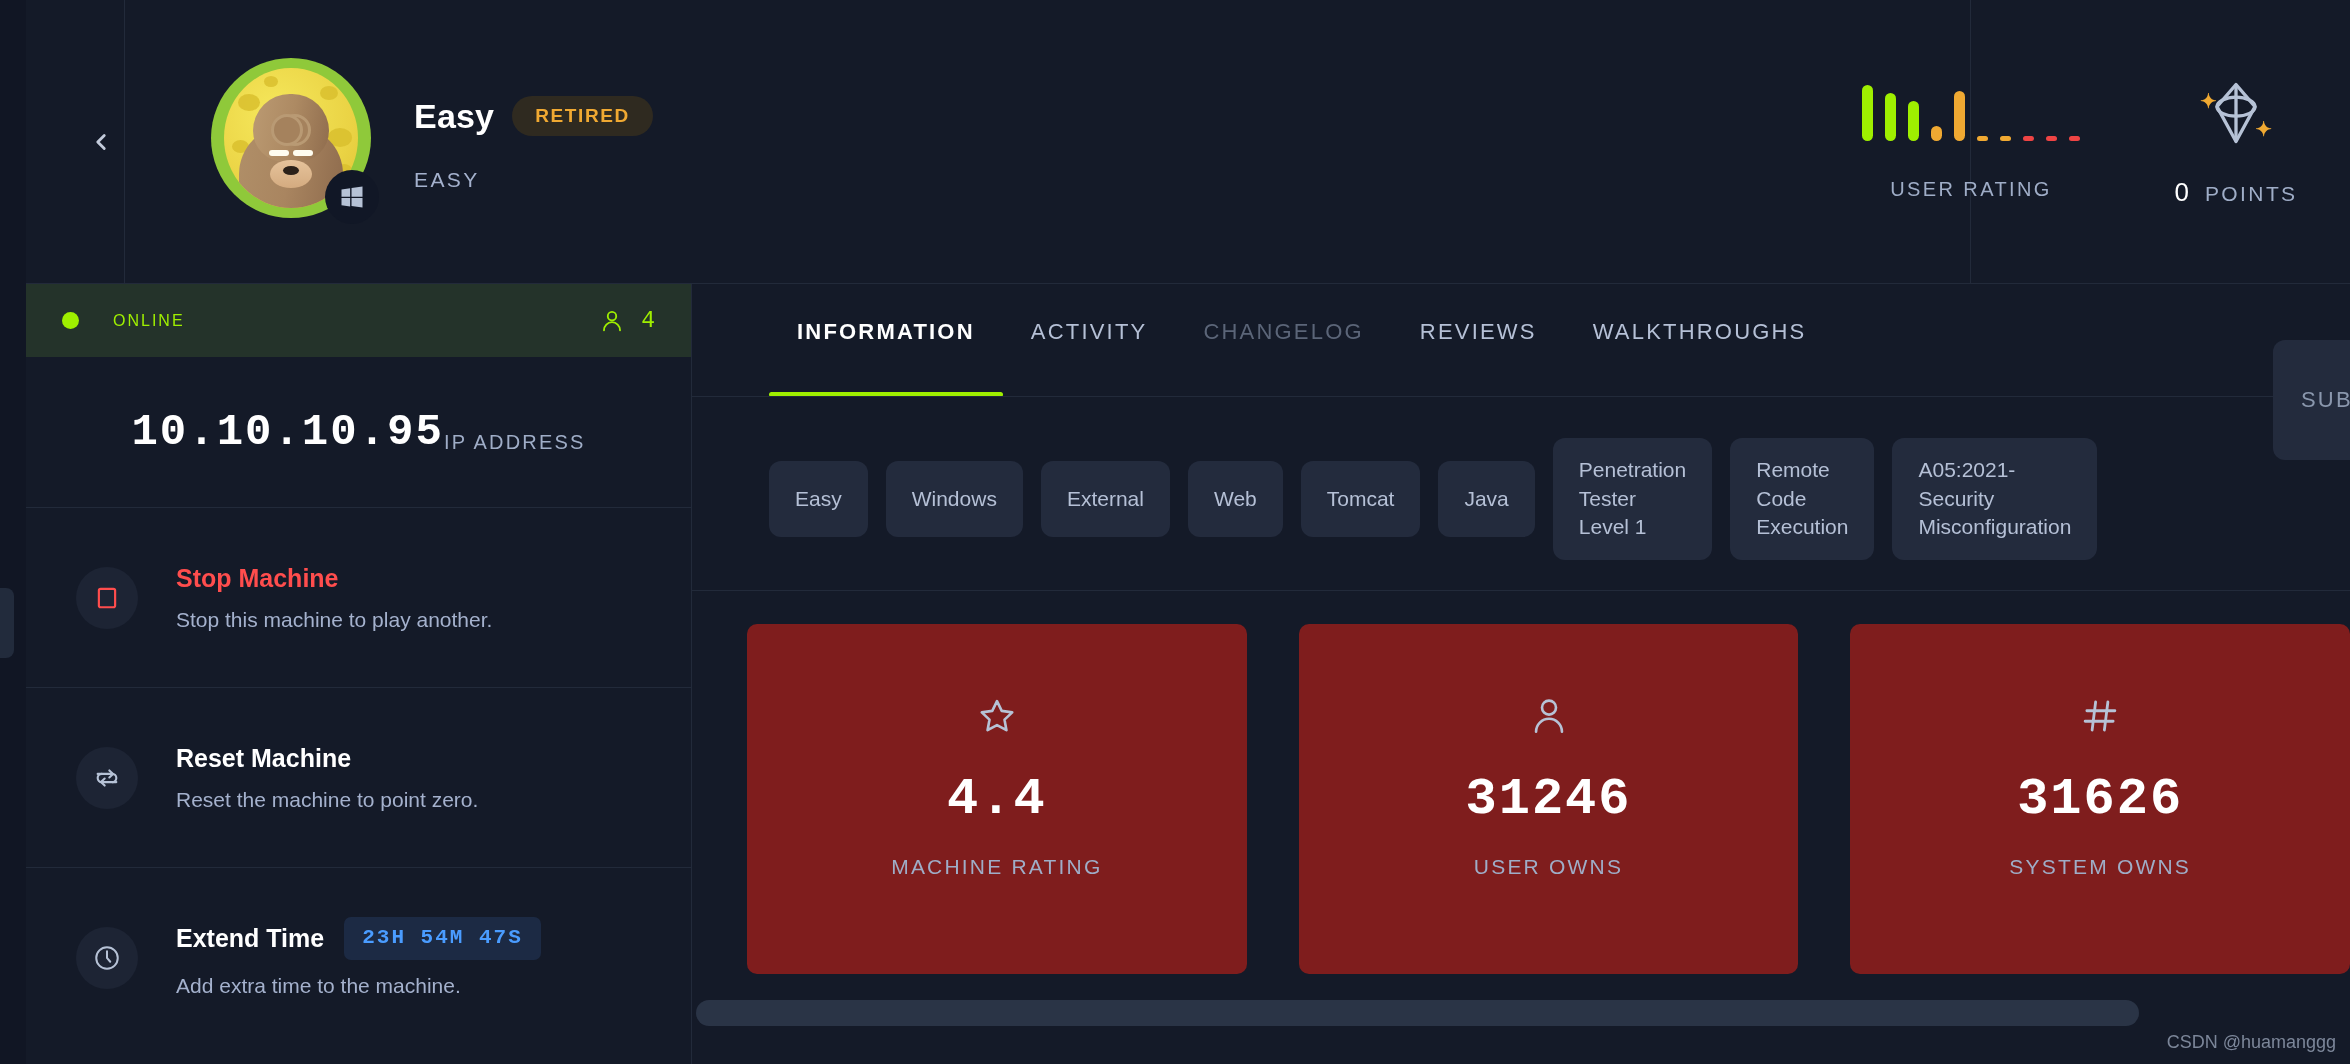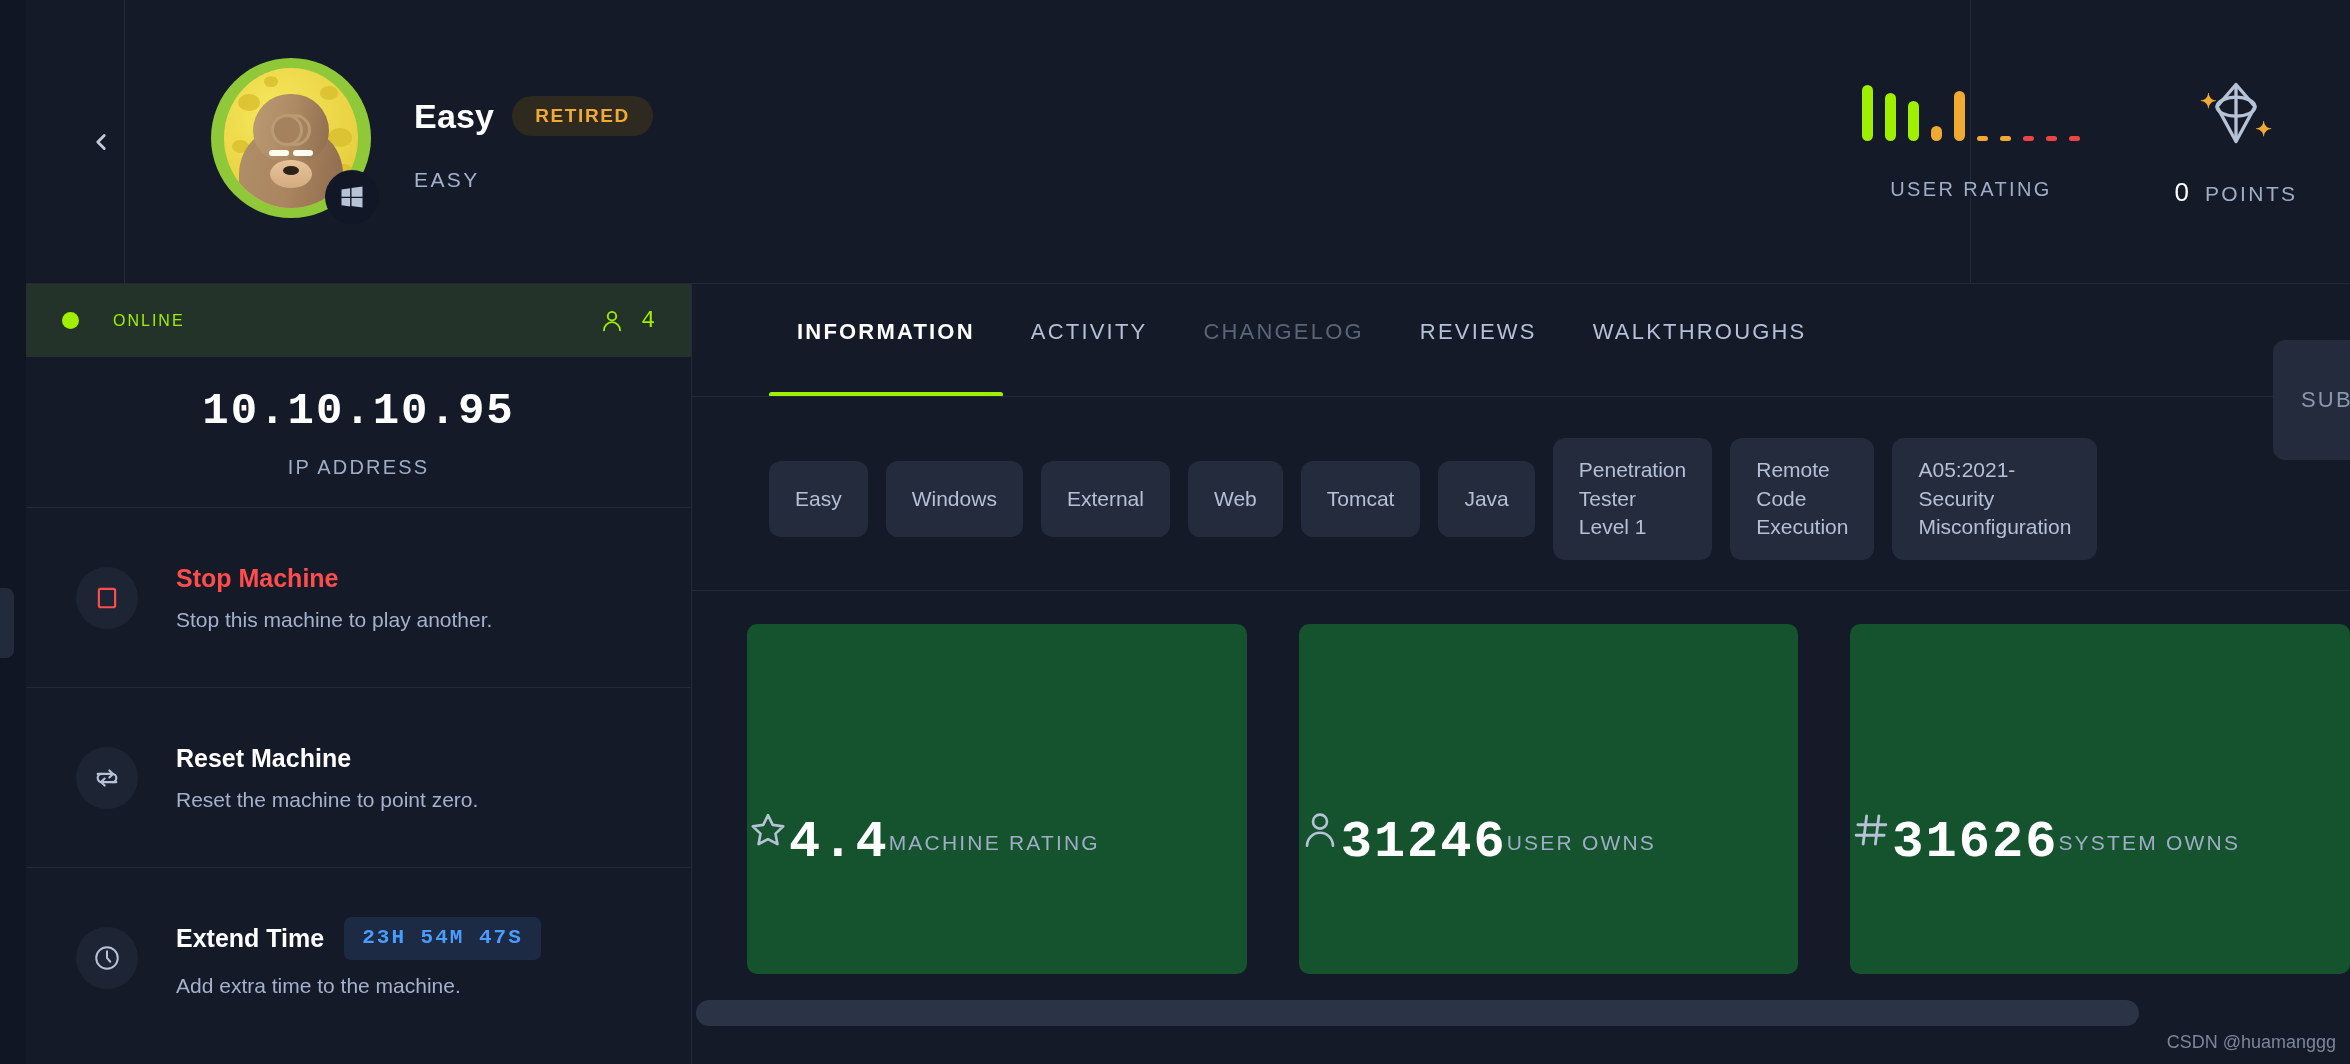--- a/index.html
+++ b/index.html
@@ -94,21 +94,21 @@
   .online-bar {
     position:absolute; left:0; top:0; width:665px; height:73px;
     background:#24332a; display:flex; align-items:center; padding:0 36px;
   }
   .online-dot { width:17px; height:17px; border-radius:50%; background:#9fef00; }
   .online-text { margin-left:34px; font-size:16px; letter-spacing:2px; color:#9fef00; }
   .players { margin-left:auto; display:flex; align-items:center; gap:16px; }
   .players-count { font-size:23px; color:#9fef00; font-family:"Liberation Mono", monospace; }
 
   .ip-block { position:absolute; left:0; top:73px; width:665px; height:150px;
-    display:flex; flex-direction:column; align-items:center; justify-content:center; }
+    display:flex; align-items:center; justify-content:center; }
   .ip-value { font-size:44px; font-weight:bold; color:#ffffff;
     font-family:"Liberation Mono", monospace; letter-spacing:2px; }
   .ip-label { margin-top:20px; font-size:20px; letter-spacing:2.2px; color:#9fadc7; }
 
   .action { position:absolute; left:0; width:665px; height:180px;
     display:flex; align-items:center; padding-left:50px; border-top:1px solid #222a3a; cursor:pointer; }
   .action-icon { width:62px; height:62px; border-radius:50%; background:#1e2troubled; }
   .action-icon { background:#1d2434; display:flex; align-items:center; justify-content:center; flex:0 0 62px; }
   .action-body { margin-left:38px; }
   .action-title { font-size:25px; font-weight:bold; line-height:1.25; display:flex; align-items:center; gap:20px; }
@@ -135,22 +135,22 @@
 
   .tagrow { position:absolute; left:0; top:150px; width:1658px; height:130px;
     display:flex; align-items:center; padding-left:77px; gap:18px; }
   .tag { background:#232b3d; border-radius:12px; color:#b5c0d6; font-size:21px;
     text-align:left; line-height:1.38; padding:18px 26px; min-height:76px;
     display:flex; align-items:center; justify-content:center; white-space:pre-line; flex:0 0 auto; cursor:pointer; }
   .tagrow-underline { position:absolute; left:0; top:306px; width:1658px; height:1px; background:#222a3a; }
 
   .stats { position:absolute; left:0; top:340px; width:1658px; height:400px;
     display:flex; padding-left:55px; gap:52px; }
-  .stat-card { width:510px; height:350px; background:#14532d; border-radius:10px;
-    display:flex; flex-direction:row; align-items:center; padding-top:62px; }
+  .stat-card { width:510px; height:350px; background:#7f1d1d; border-radius:10px;
+    display:flex; flex-direction:column; align-items:center; padding-top:62px; }
   .stat-icon { height:60px; display:flex; align-items:center; justify-content:center; }
   .stat-value { margin-top:24px; font-size:52px; font-weight:bold; color:#ffffff;
     font-family:"Liberation Mono", monospace; letter-spacing:2px; }
   .stat-label { margin-top:26px; font-size:21px; letter-spacing:2.2px; color:#9fadc7; }
 
   .side-panel { position:absolute; left:2273px; top:340px; width:160px; height:120px;
     background:#232b3d; border-radius:12px; display:flex; align-items:center; padding-left:28px; }
   .side-panel-text { font-size:22px; letter-spacing:2.2px; color:#8a97ad; white-space:nowrap; }
 
   .scrollbar-track { position:absolute; left:692px; top:1000px; width:1658px; height:26px; }

